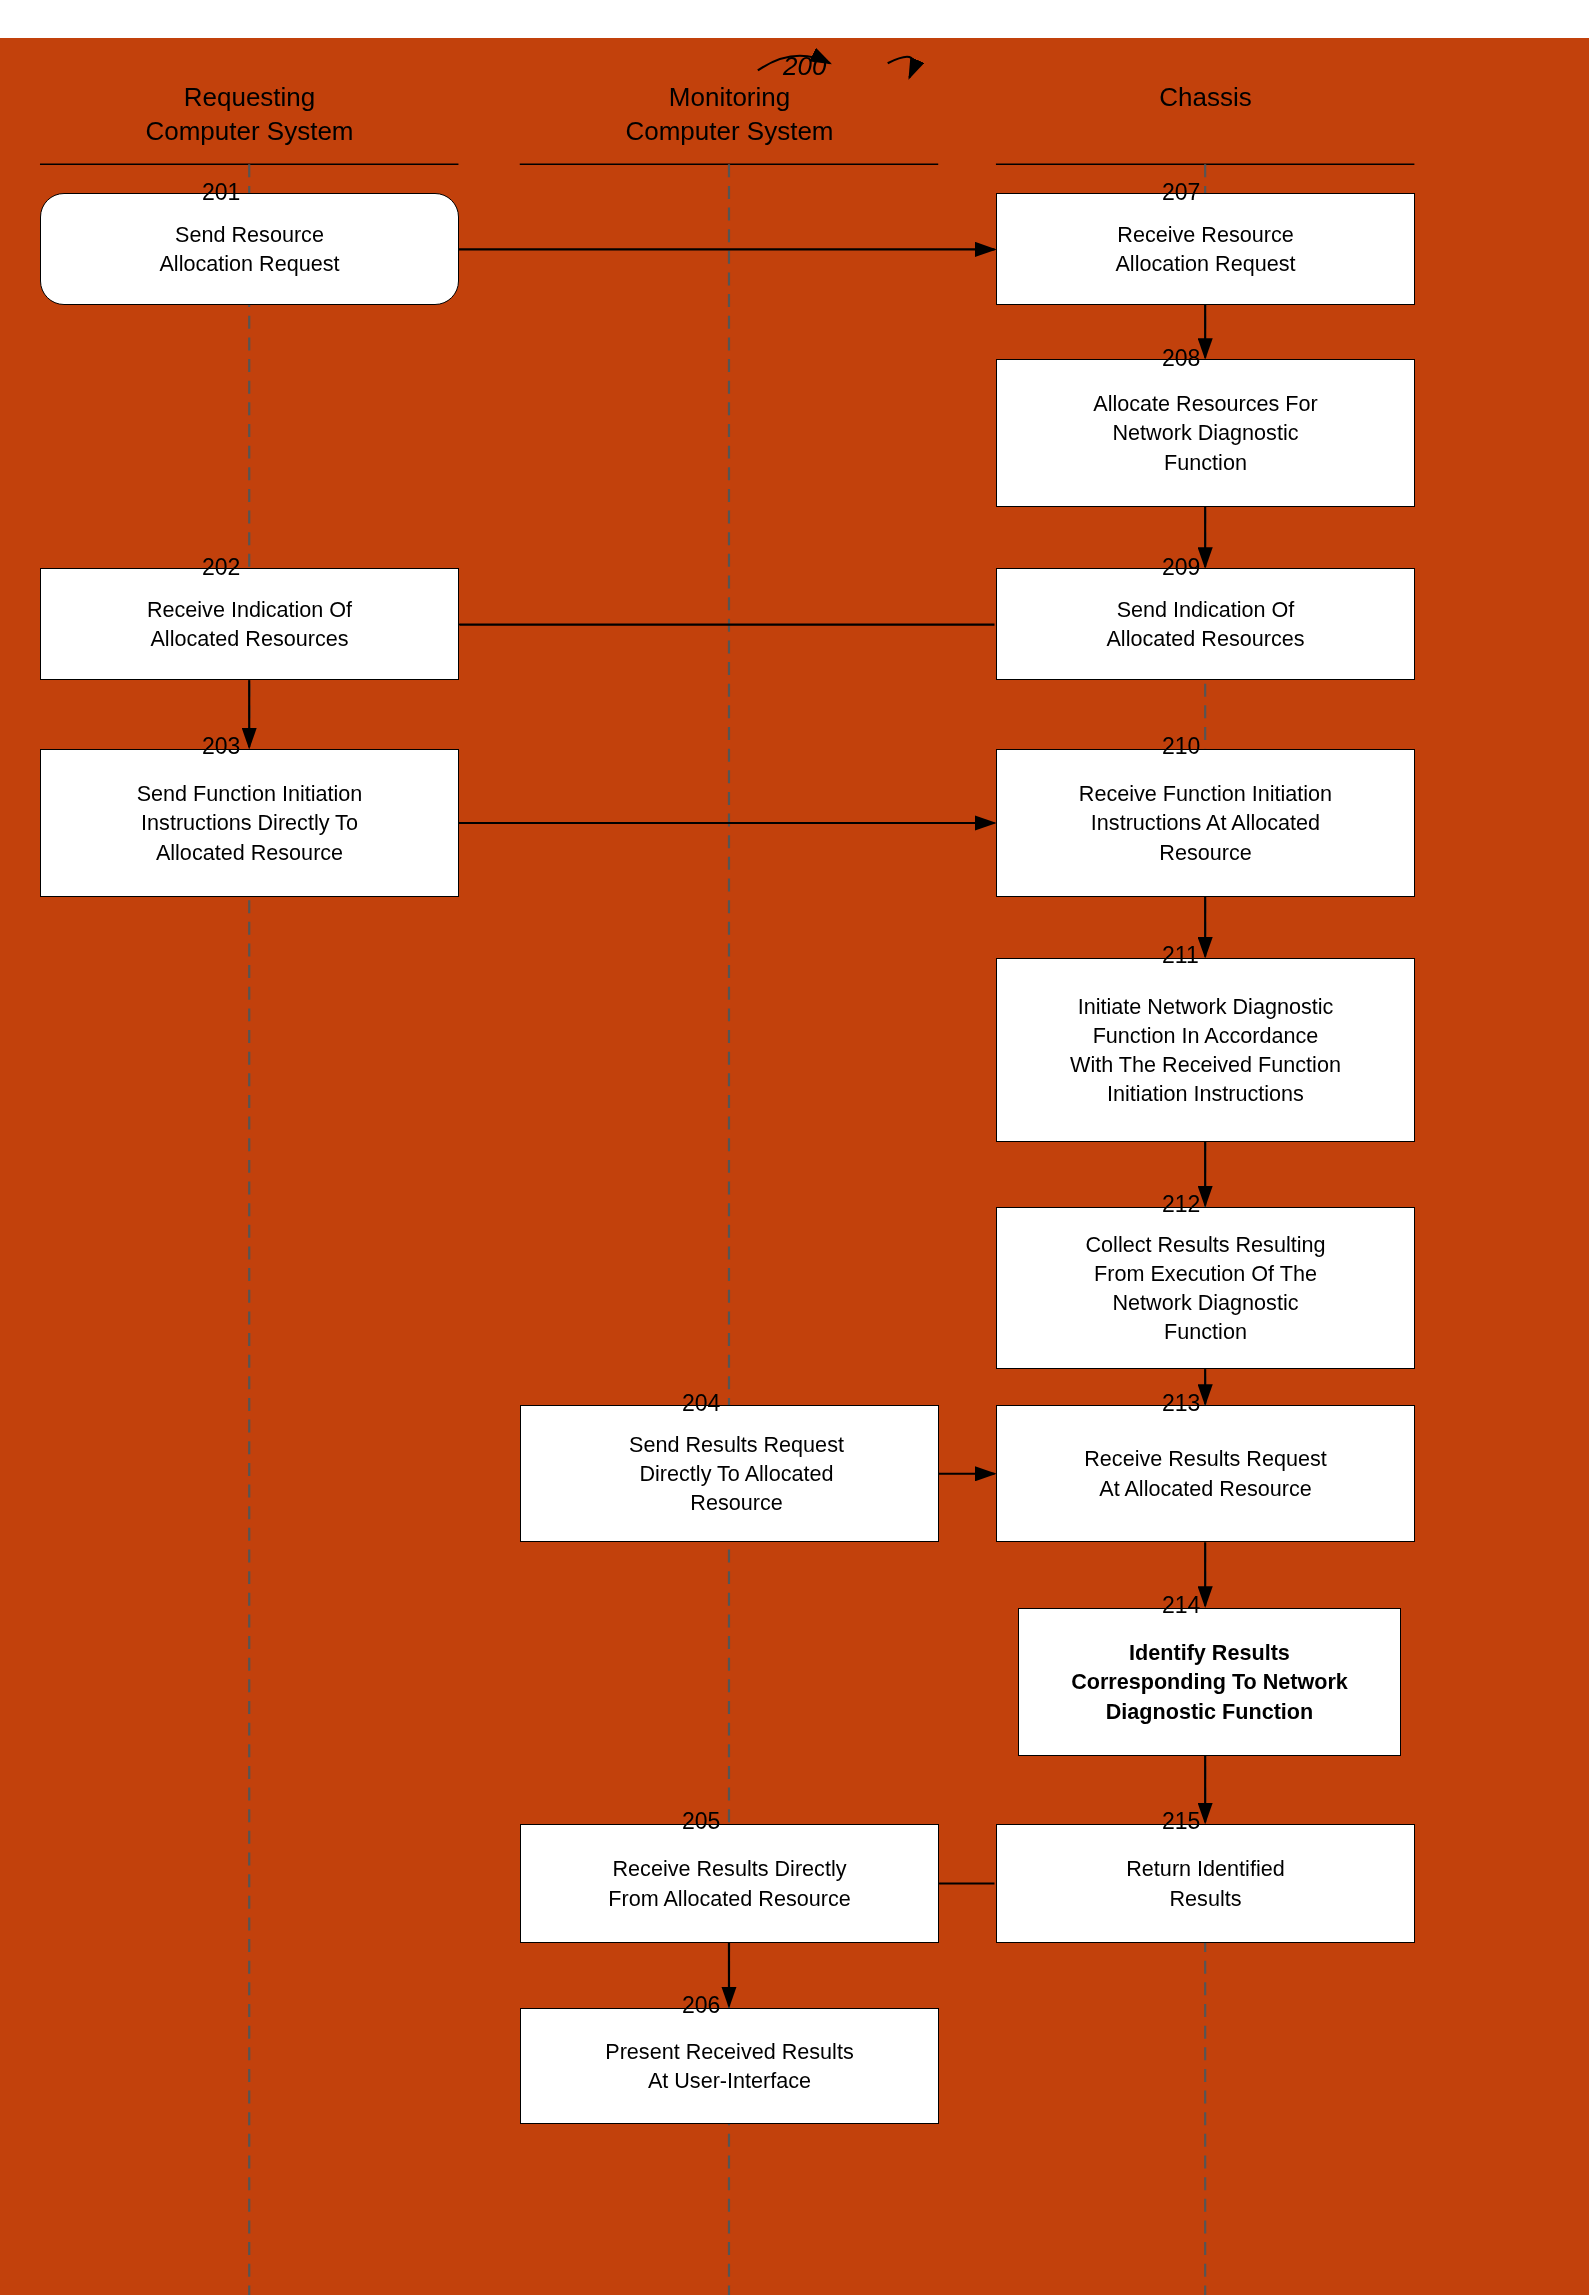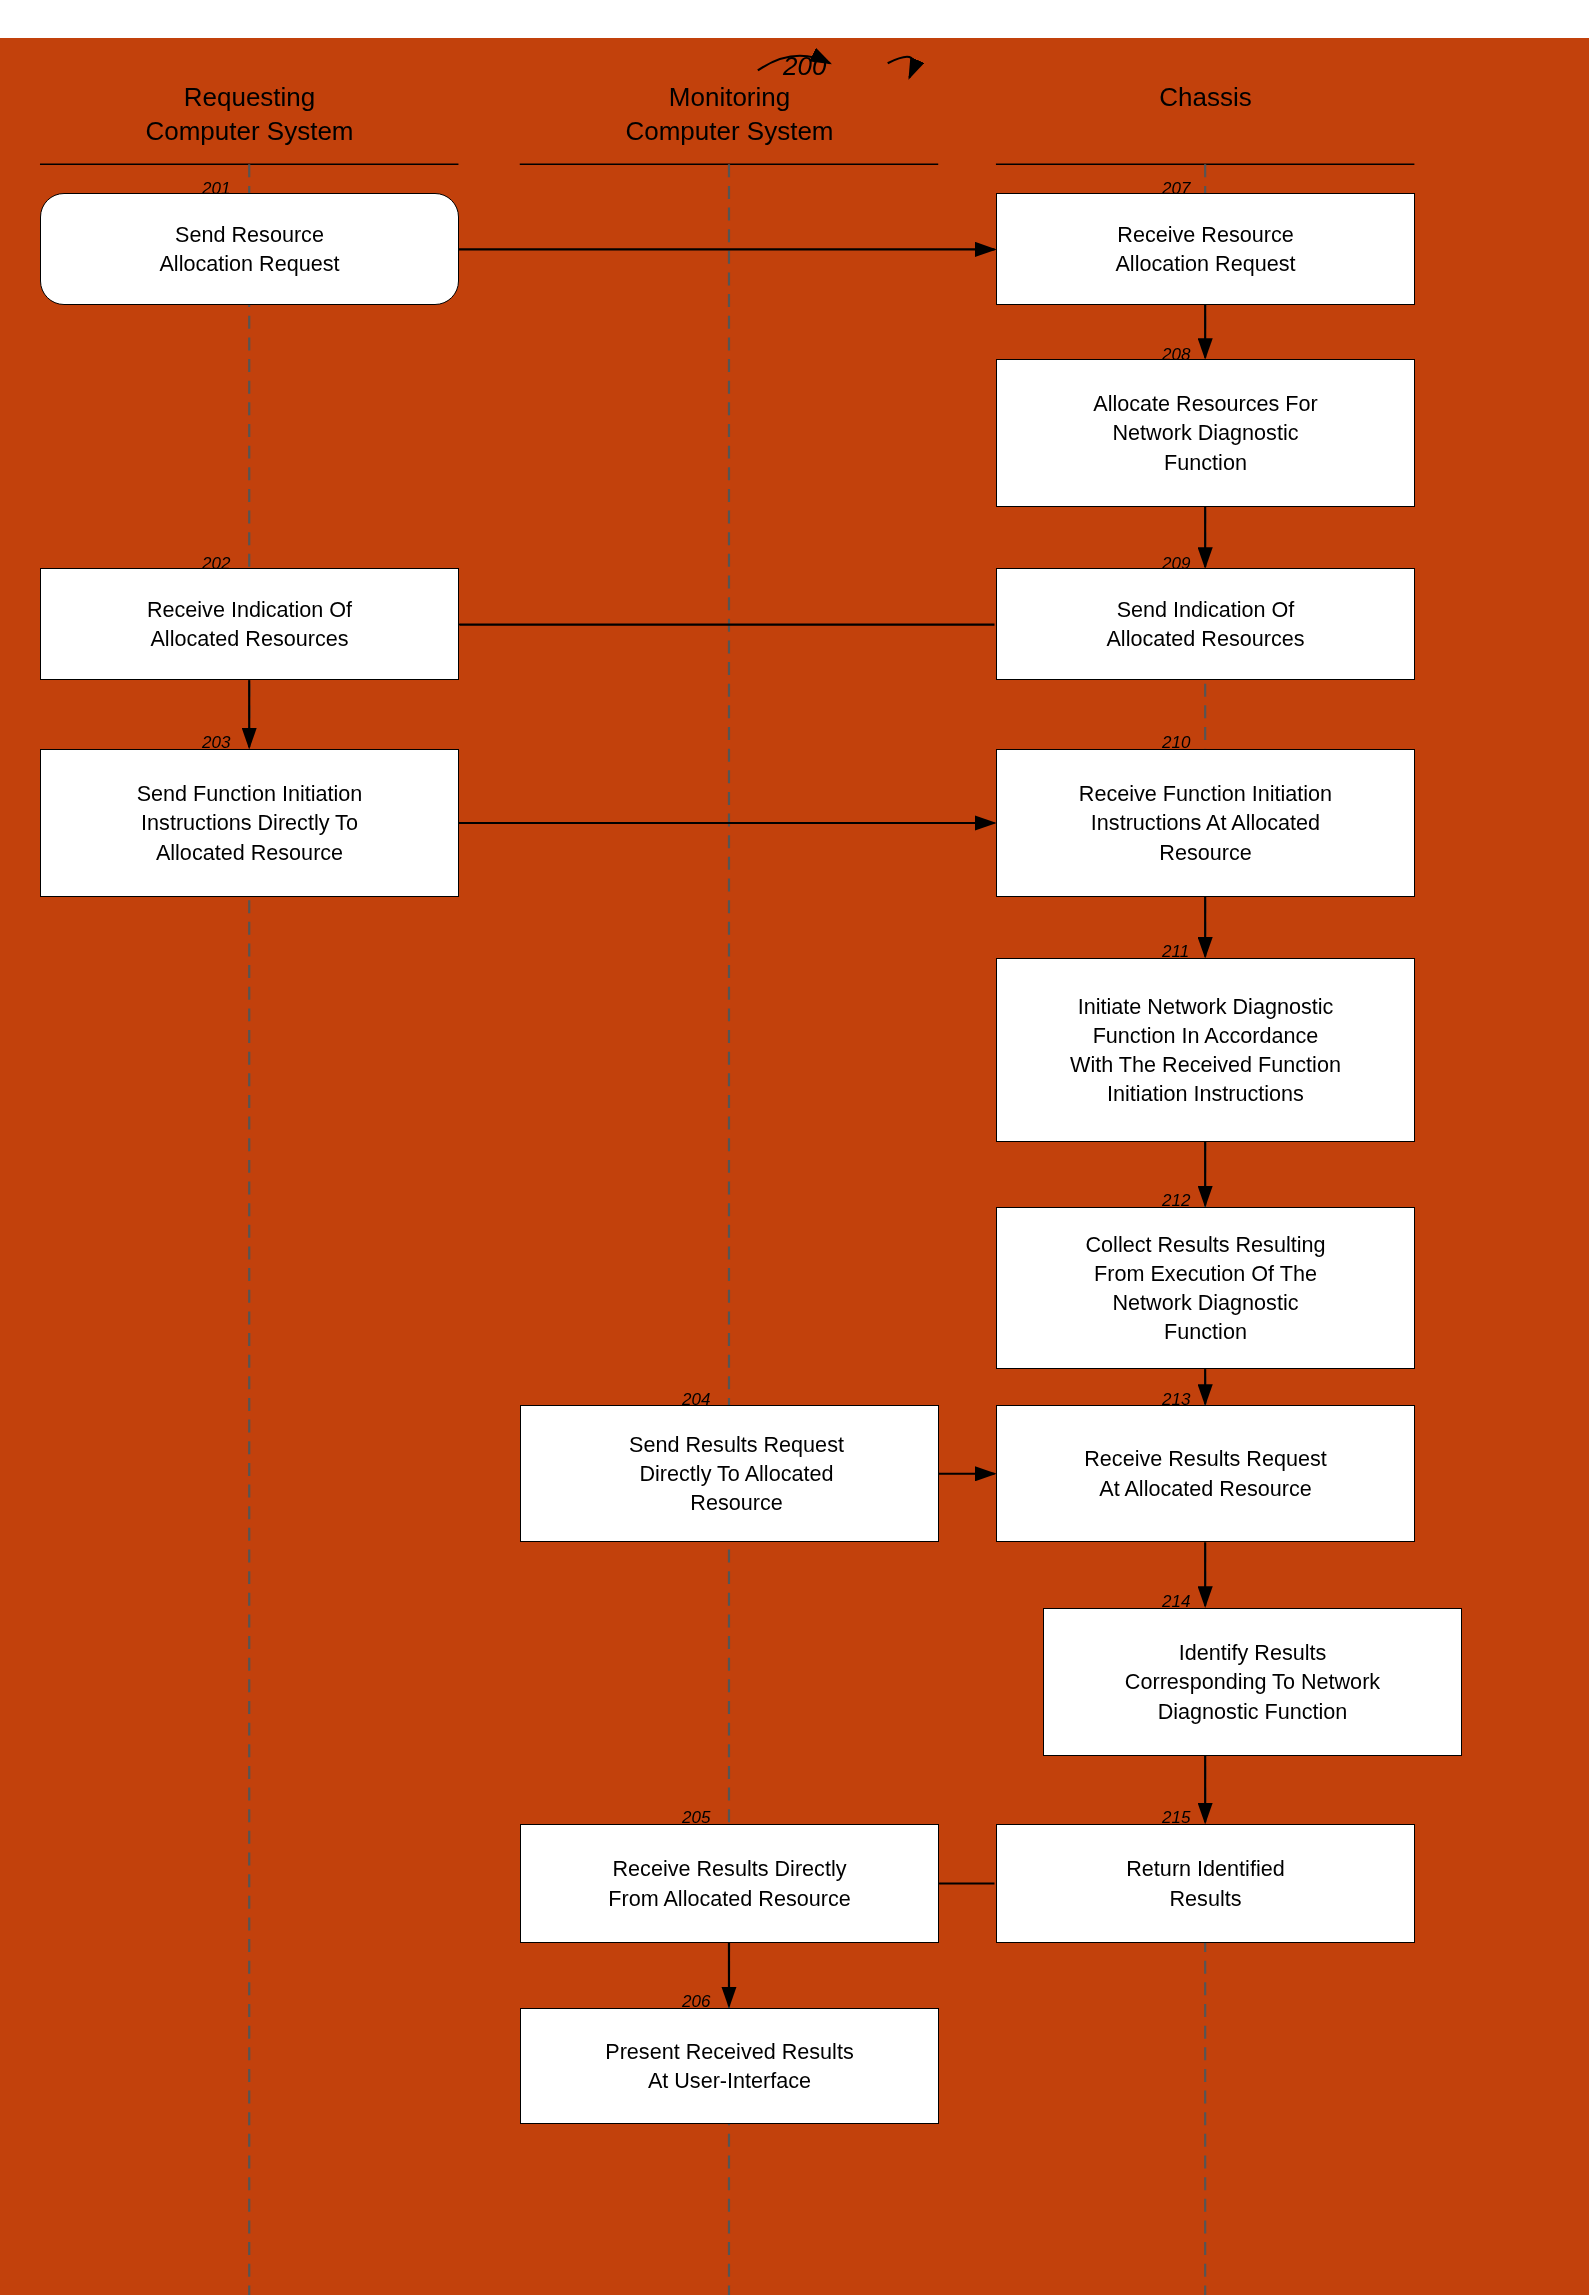--- a/index.html
+++ b/index.html
@@ -39,22 +39,21 @@
       line-height: 1.35;
       display: flex;
       align-items: center;
       justify-content: center;
       padding: 7.2px 10px;
     }
 
     
     .ref-num {
       position: absolute;
-      font-size: 17px;
-      font-style: italic;
+      font-size: 23px;
     }
 
     
     .svg-overlay {
       position: absolute;
       top: 0;
       left: 0;
       width: 1590px;
       height: 2295px;
       pointer-events: none;
@@ -153,21 +152,21 @@
 
   <div class="process-box" style="left:996px; top:1169px; width:419px; height:162px;">Collect Results Resulting<br>From Execution Of The<br>Network Diagnostic<br>Function</div>
   <div class="ref-num" style="left:1162px; top:1153px;">212</div>
 
   <div class="process-box" style="left:520px; top:1367px; width:419px; height:137px;padding-left:24px;">Send Results Request<br>Directly To Allocated<br>Resource</div>
   <div class="ref-num" style="left:682px; top:1352px;">204</div>
 
   <div class="process-box" style="left:996px; top:1367px; width:419px; height:137px;">Receive Results Request<br>At Allocated Resource</div>
   <div class="ref-num" style="left:1162px; top:1352px;">213</div>
 
-  <div class="process-box" style="left:1043px; top:1570px; width:419px; height:148px;">Identify Results<br>Corresponding To Network<br>Diagnostic Function</div>
+  <div class="process-box" style="left:1018px; top:1570px; width:383px; height:148px;font-weight:bold;">Identify Results<br>Corresponding To Network<br>Diagnostic Function</div>
   <div class="ref-num" style="left:1162px; top:1554px;">214</div>
 
   <div class="process-box" style="left:520px; top:1786px; width:419px; height:119px;">Receive Results Directly<br>From Allocated Resource</div>
   <div class="ref-num" style="left:682px; top:1770px;">205</div>
 
   <div class="process-box" style="left:996px; top:1786px; width:419px; height:119px;">Return Identified<br>Results</div>
   <div class="ref-num" style="left:1162px; top:1770px;">215</div>
 
   <div class="process-box" style="left:520px; top:1970px; width:419px; height:116px;">Present Received Results<br>At User-Interface</div>
   <div class="ref-num" style="left:682px; top:1954px;">206</div>

